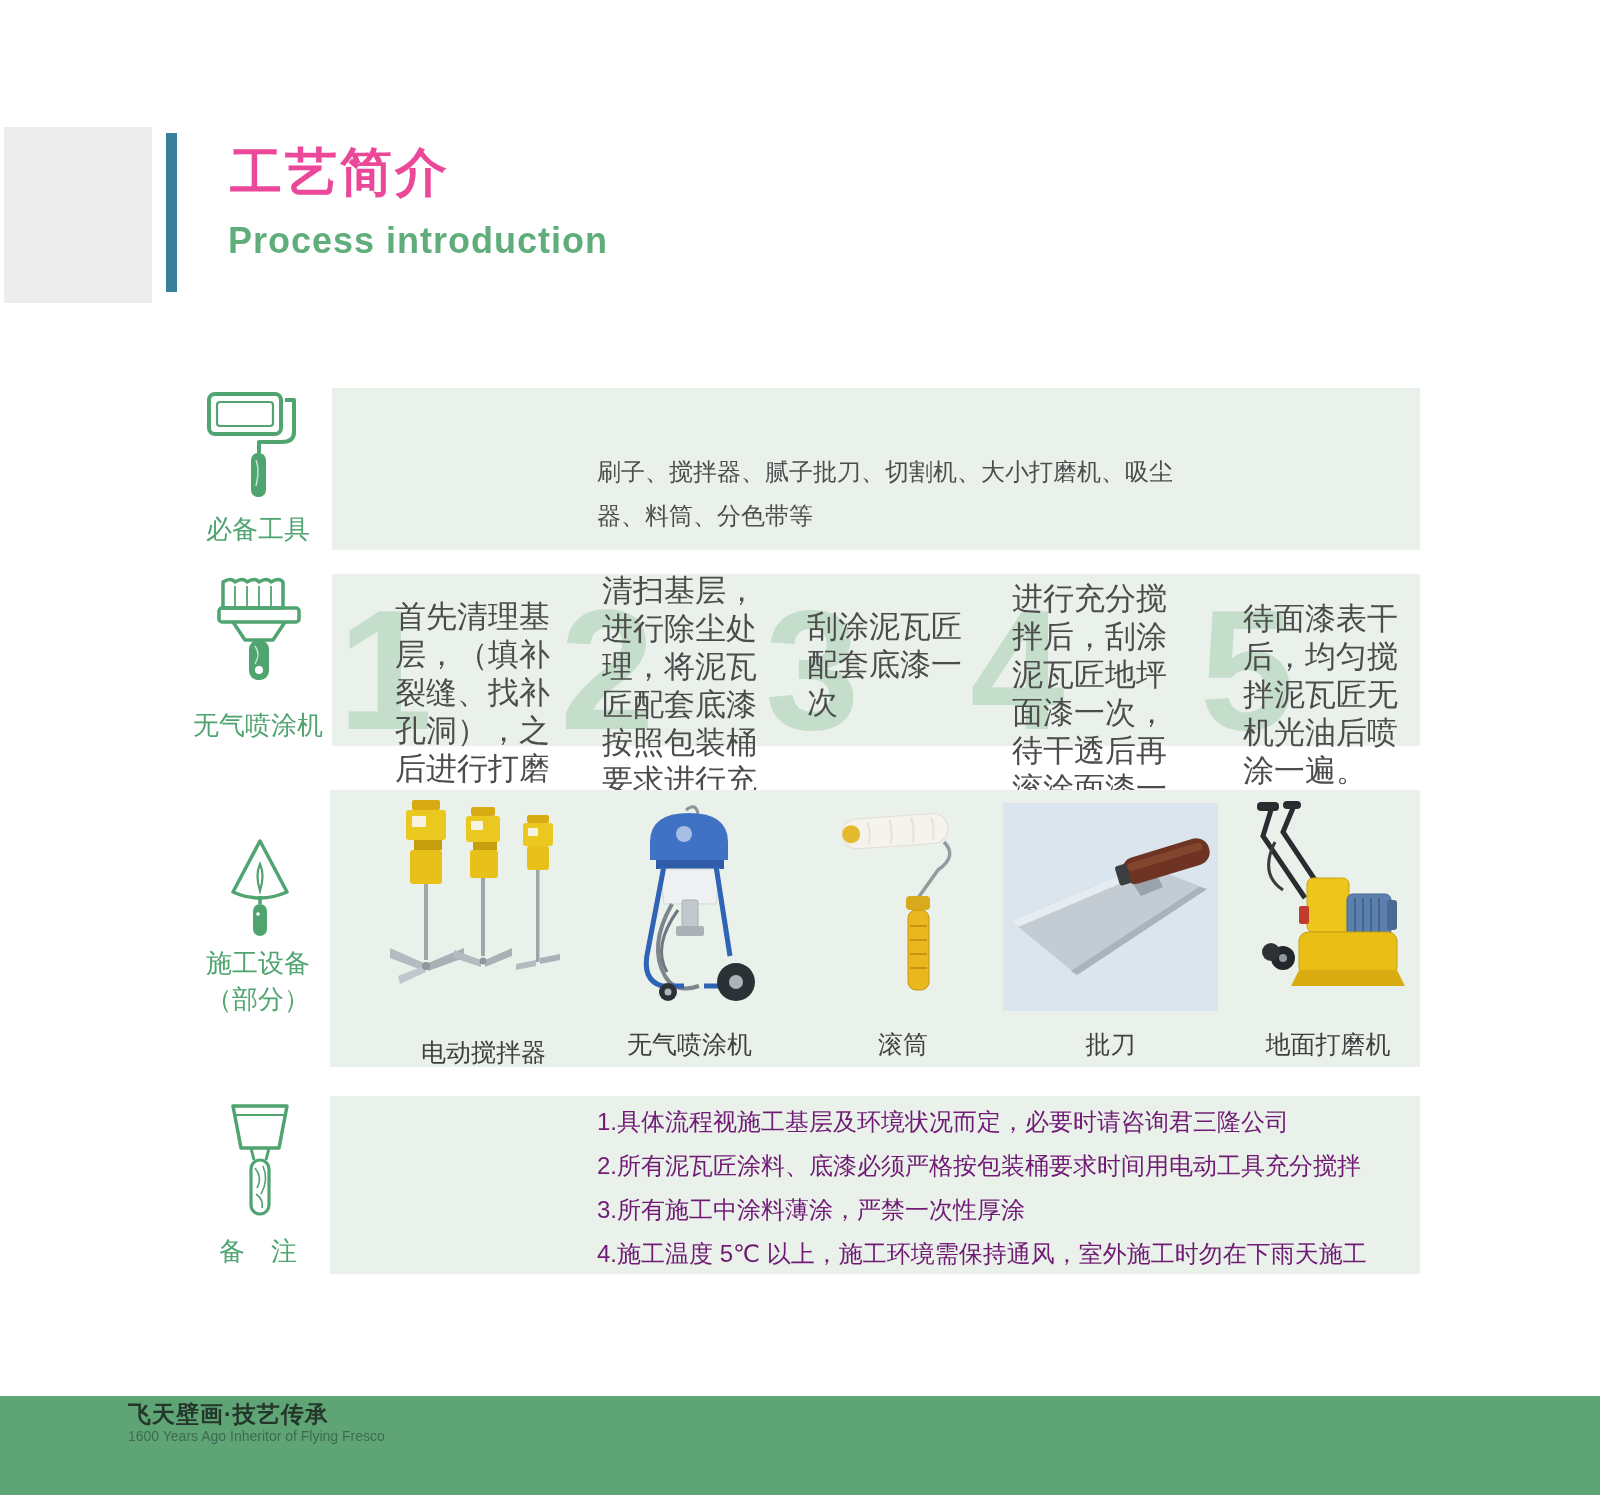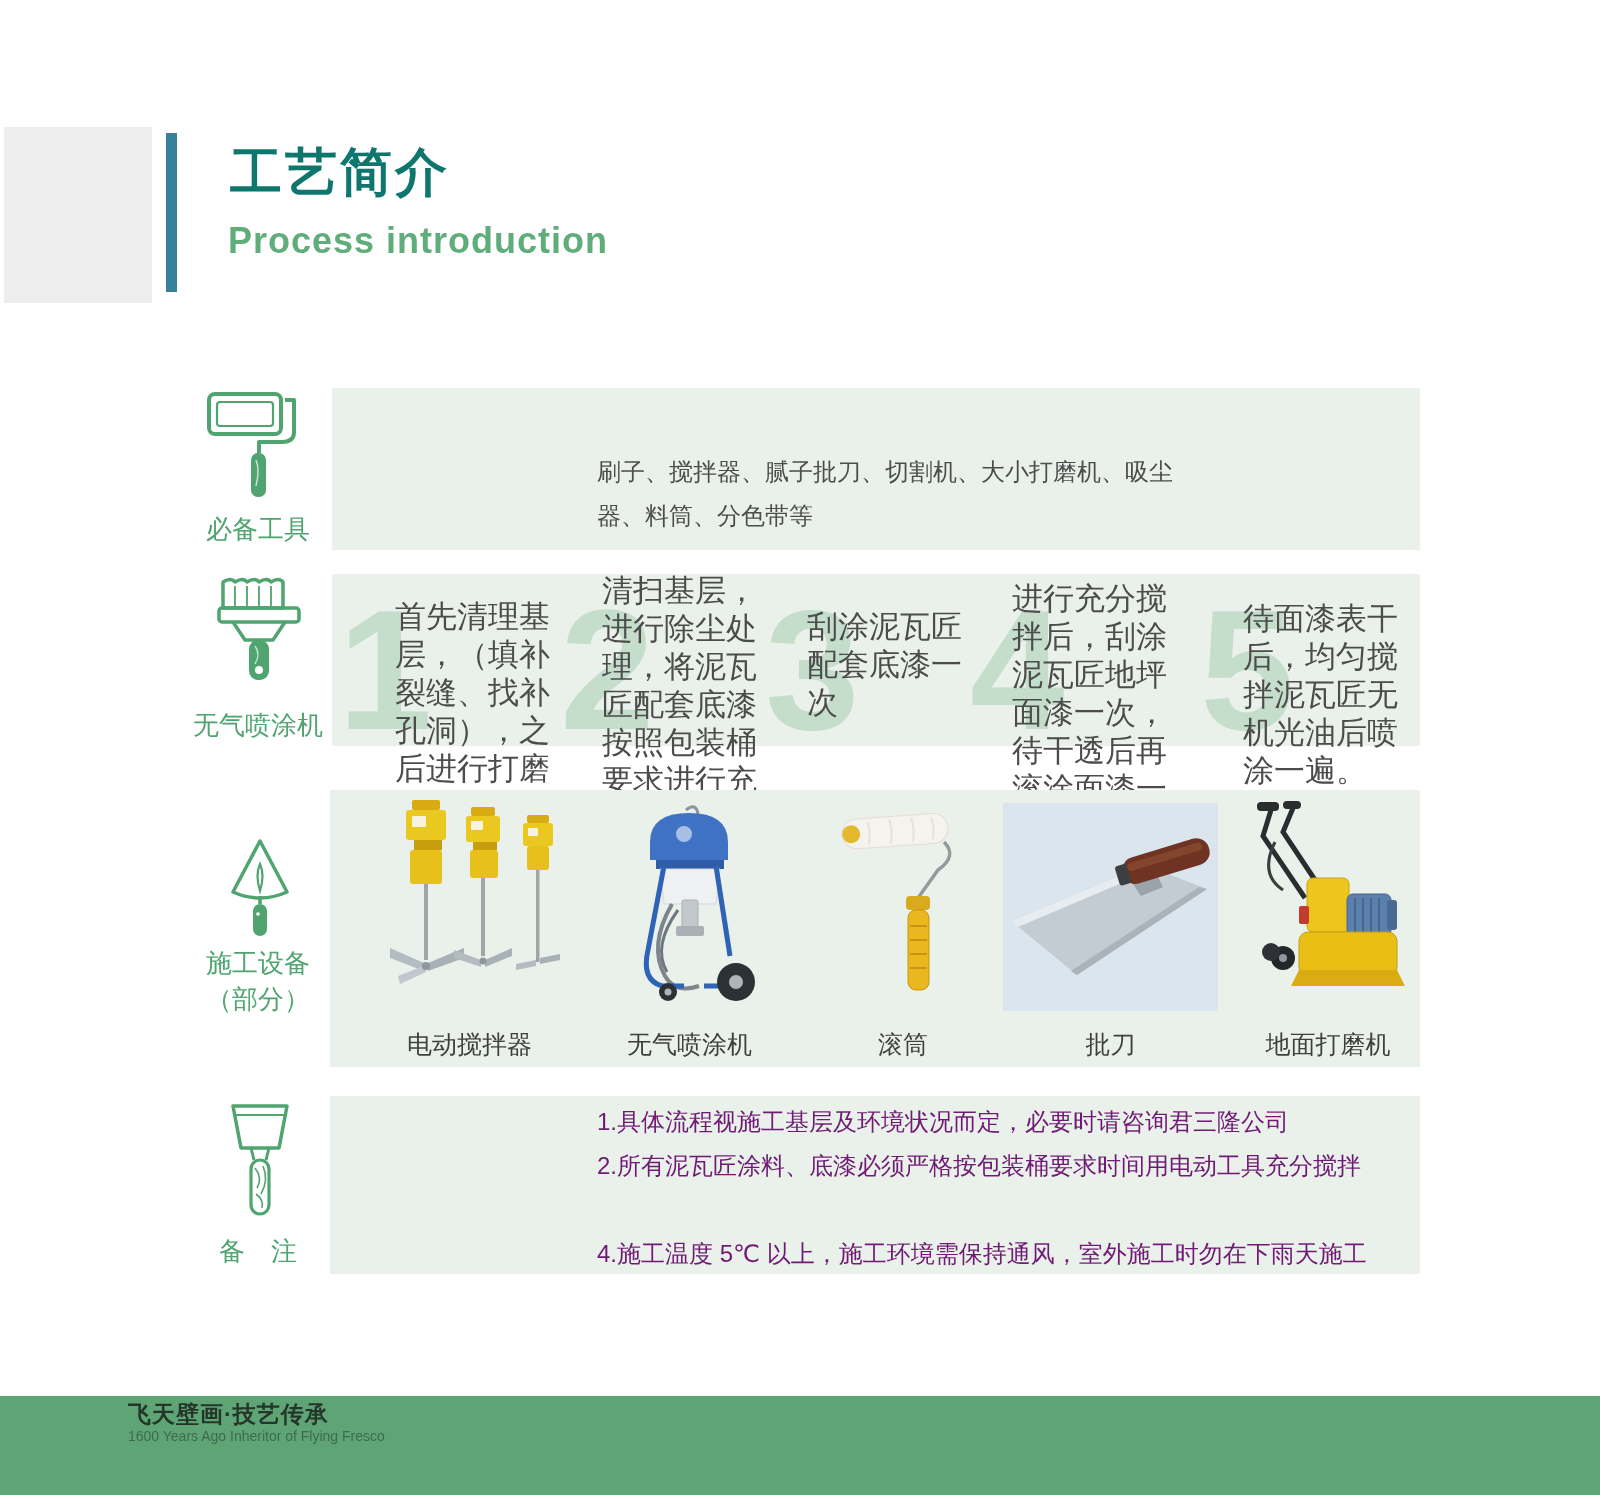--- a/index.html
+++ b/index.html
@@ -3,21 +3,21 @@
 <meta charset="utf-8">
 <style>
   html,body{margin:0;padding:0;background:#ffffff;}
   .page{
     position:relative;width:1600px;height:1495px;overflow:hidden;
     font-family:"Liberation Sans","DejaVu Sans",sans-serif;background:#ffffff;
   }
   .abs{position:absolute;}
   .gray-block{left:4px;top:127px;width:148px;height:176px;background:#ededee;}
   .teal-bar{left:166px;top:133px;width:11px;height:159px;background:#38809b;}
-  .title-zh{left:230px;top:138px;font-size:52px;font-weight:bold;color:#0f766e;letter-spacing:3px;text-align:right;}
+  .title-zh{left:230px;top:138px;font-size:52px;font-weight:bold;color:#ec4899;letter-spacing:3px;text-align:right;}
   .title-en{left:228px;top:220px;font-size:36px;font-weight:bold;color:#5fad7a;letter-spacing:1px;}
   .panel{background:#e9f1ea;}
   .panel-tools{left:332px;top:388px;width:1088px;height:162px;}
   .panel-steps{left:332px;top:574px;width:1088px;height:172px;}
   .panel-equip{left:330px;top:790px;width:1090px;height:277px;}
   .panel-notes{left:330px;top:1096px;width:1090px;height:178px;}
   .icon-label{color:#4fa470;font-size:26px;text-align:center;width:200px;left:158px;}
   .tools-line{left:597px;font-size:24px;color:#4d4d4d;white-space:nowrap;}
   .step-num{font-size:170px;line-height:170px;font-weight:bold;color:#c5ddcb;}
   .step-text{font-size:31px;line-height:38px;color:#4c4c4c;}
@@ -188,38 +188,39 @@
       <path d="M112 98 v34 M120 98 v34 M128 98 v34 M136 98 v34" stroke="#46668c" stroke-width="2"></path>
       <rect x="144" y="100" width="10" height="30" rx="3" fill="#4a6a92"></rect>
       <rect x="56" y="132" width="98" height="44" rx="9" fill="#e9bf16" stroke="#c49c10"></rect>
       <polygon points="56,170 154,170 162,186 48,186" fill="#d9ad12"></polygon>
       <circle cx="40" cy="158" r="12" fill="#23262a"></circle>
       <circle cx="40" cy="158" r="4" fill="#9099a0"></circle>
       <circle cx="28" cy="152" r="9" fill="#2e3237"></circle>
     </svg>
   </div>
 
-  <div class="abs equip-label" style="left:377px;width:185px;">电动搅拌器</div>
+  <div class="abs equip-label" style="left:391px;width:185px;margin-top:8px;">电动搅拌器</div>
   <div class="abs equip-label" style="left:612px;width:155px;">无气喷涂机</div>
   <div class="abs equip-label" style="left:838px;width:130px;">滚筒</div>
   <div class="abs equip-label" style="left:1003px;width:215px;">批刀</div>
   <div class="abs equip-label" style="left:1243px;width:170px;">地面打磨机</div>
 
   <div class="abs panel panel-notes"></div>
   <div class="abs" style="left:226px;top:1102px;">
     <svg width="68" height="130" viewBox="0 0 68 130" fill="none">
       <path d="M7 4 H61 L53 46 H15 Z" stroke="#4fa470" stroke-width="3.5" stroke-linejoin="round"></path>
       <path d="M9 13 H59" stroke="#4fa470" stroke-width="2.2"></path>
       <path d="M25 46 L28 58 M43 46 L40 58" stroke="#4fa470" stroke-width="3"></path>
       <rect x="25" y="58" width="18" height="54" rx="9" stroke="#4fa470" stroke-width="3.2"></rect>
       <path d="M29 66 q8 10 2 20 M37 64 q6 14 -2 28 M30 92 q8 6 6 14" stroke="#4fa470" stroke-width="1.6"></path>
     </svg>
   </div>
   <div class="abs icon-label" style="top:1234px;">备　注</div>
   <div class="abs notes-line" style="top:1106px;">1.具体流程视施工基层及环境状况而定，必要时请咨询君三隆公司</div>
   <div class="abs notes-line" style="top:1150px;">2.所有泥瓦匠涂料、底漆必须严格按包装桶要求时间用电动工具充分搅拌</div>
+  <div class="abs notes-line" style="top:1194px;">3.所有施工中涂料薄涂，严禁一次性厚涂</div>
   <div class="abs notes-line" style="top:1238px;">4.施工温度 5℃ 以上，施工环境需保持通风，室外施工时勿在下雨天施工</div>
 
   <div class="abs footer-bar"></div>
   <div class="abs footer-brand">飞天壁画·技艺传承</div>
   <div class="abs footer-sub">1600 Years Ago Inheritor of Flying Fresco</div>
 
 </div>
 
 </body></html>

